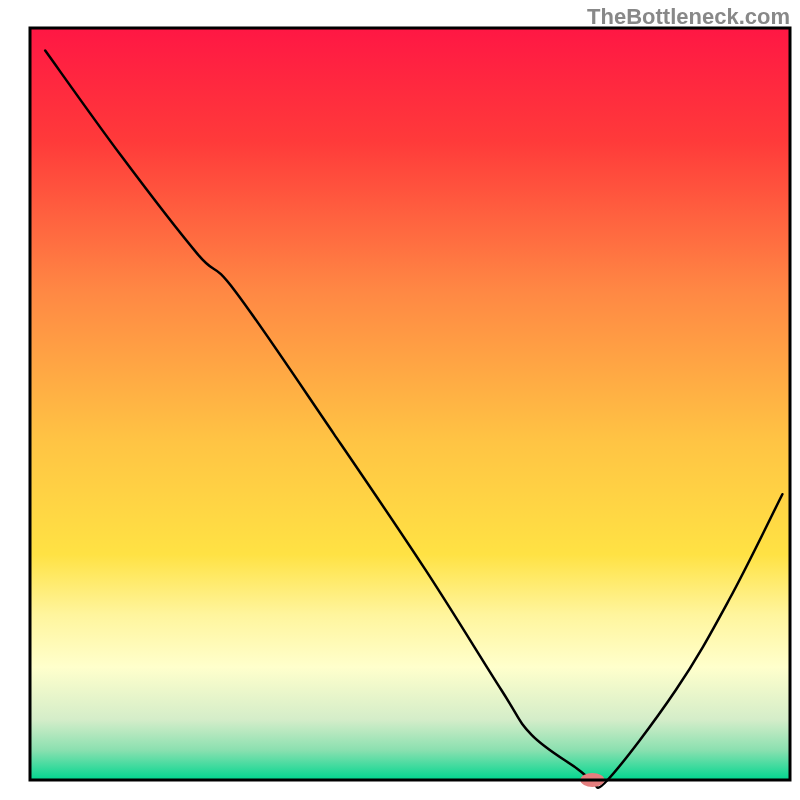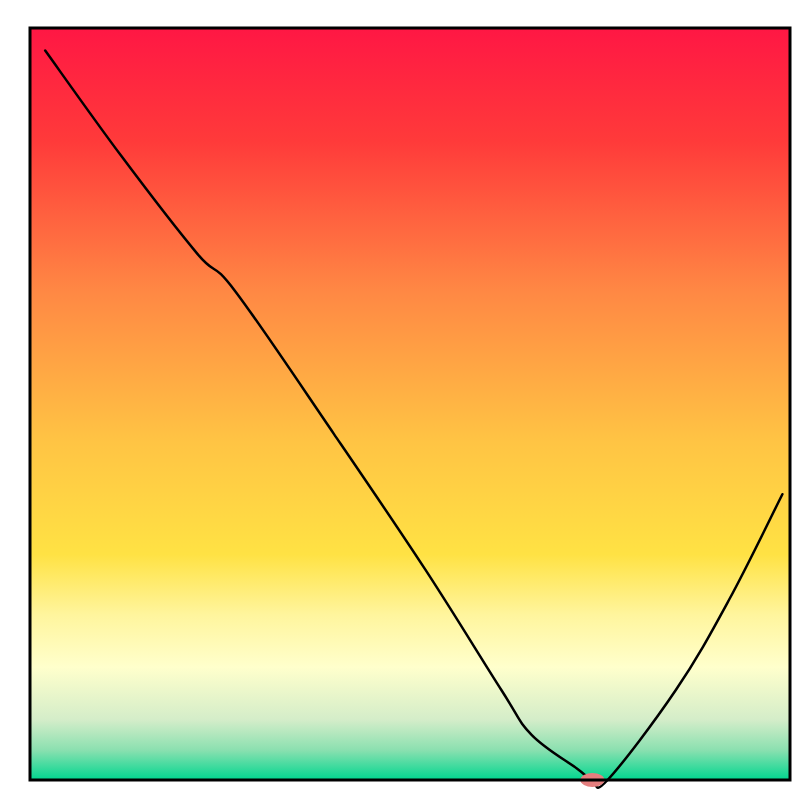--- a/index.html
+++ b/index.html
@@ -26,20 +26,21 @@
     z-index: 10;
   }
   svg {
     display: block;
   }
 </style>
 </head>
 <body>
 
 <div class="chart-container">
+  <div class="watermark">TheBottleneck.com</div>
   <svg id="chart-svg" width="800" height="800">
     <defs>
       <linearGradient id="bg-gradient" x1="0" y1="0" x2="0" y2="1">
           <stop offset="0%" stop-color="#ff1744"></stop>
           <stop offset="15%" stop-color="#ff3a3a"></stop>
           <stop offset="35%" stop-color="#ff8844"></stop>
           <stop offset="55.00000000000001%" stop-color="#ffc444"></stop>
           <stop offset="70%" stop-color="#ffe244"></stop>
           <stop offset="78%" stop-color="#fff59d"></stop>
           <stop offset="85%" stop-color="#ffffcc"></stop>

